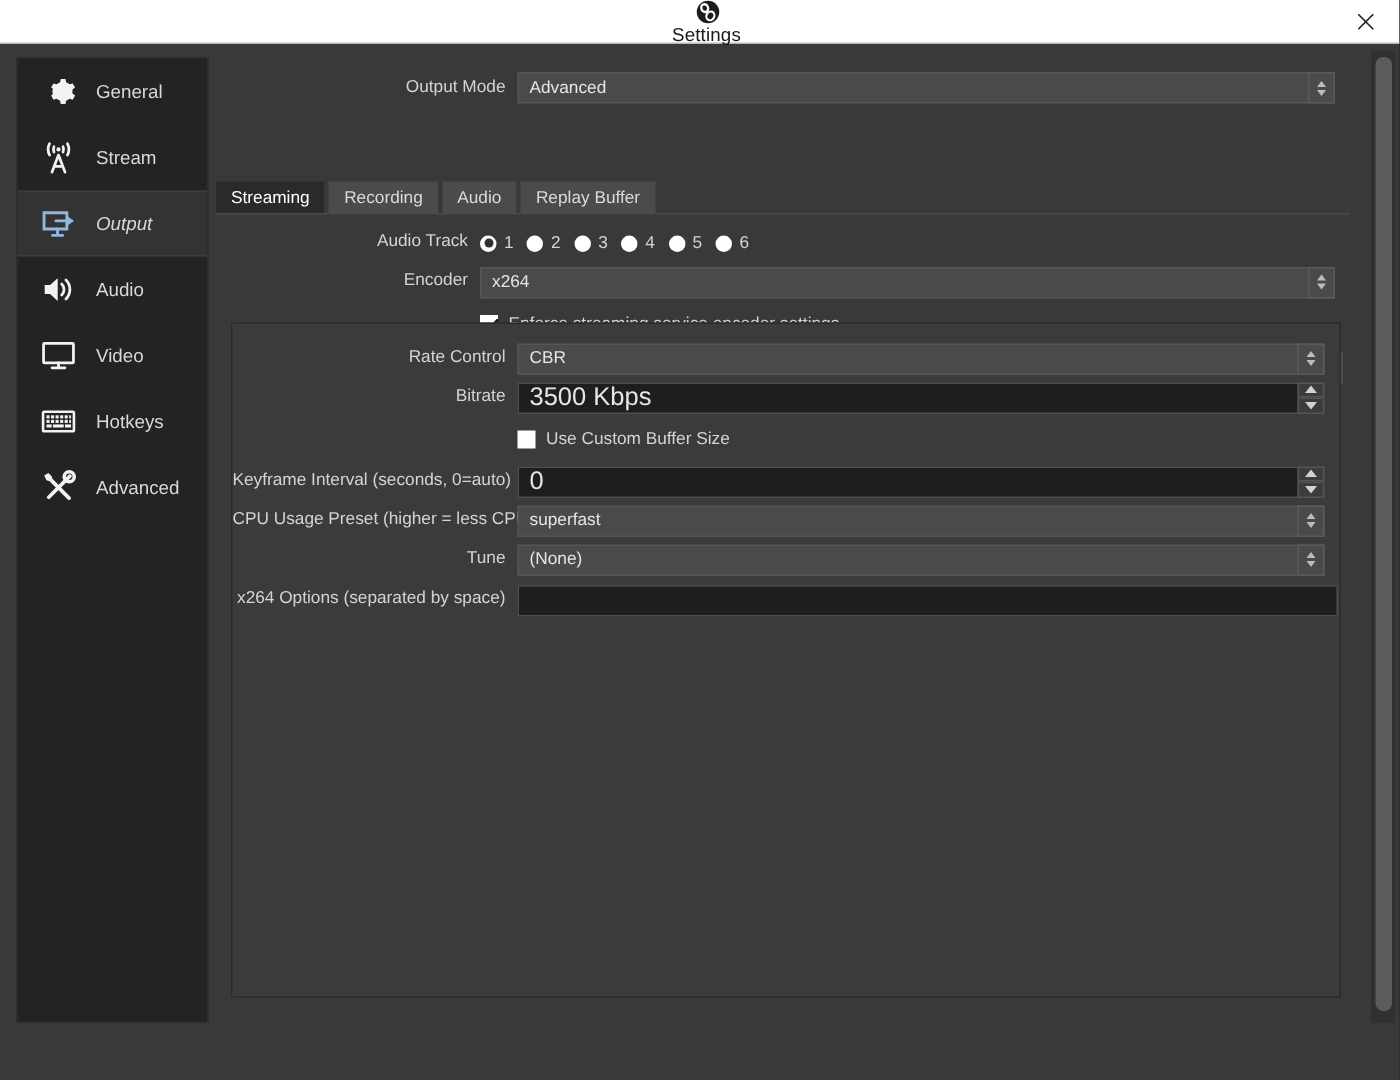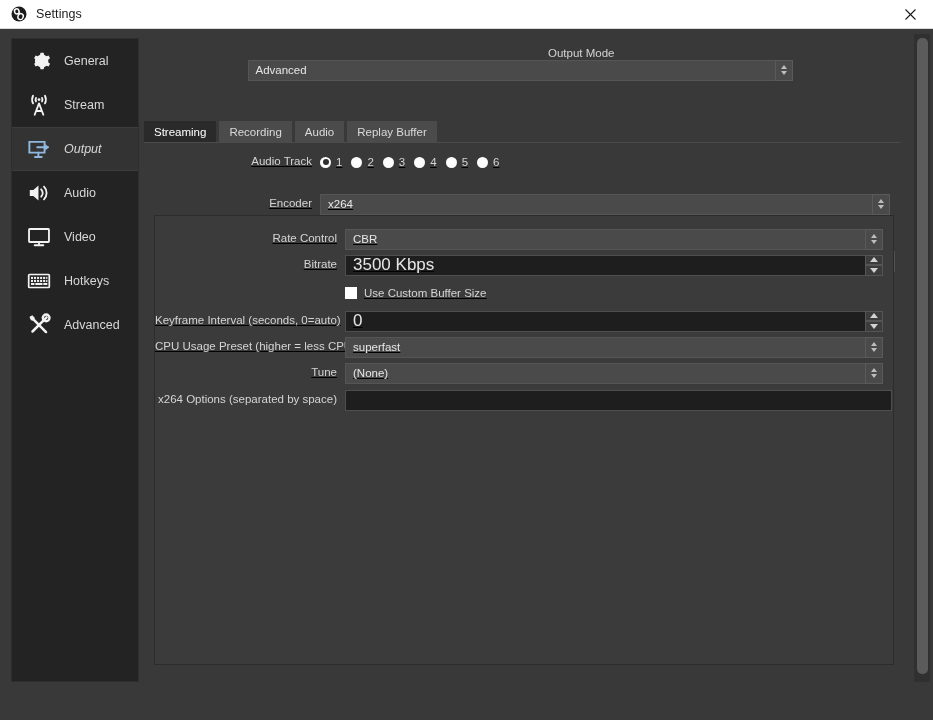--- a/index.html
+++ b/index.html
@@ -15,20 +15,21 @@
     background: #393939;
   }
 
   
   .titlebar {
     position: absolute; left: 0; top: 0;
     width: 933px; height: 29px;
     background: #ffffff;
     display: flex; align-items: center;
     border-bottom: 1px solid #d8d8d8;
+    flex-direction: column;
   }
   .tb-icon {
     margin-left: 10px; width: 17px; height: 17px;
     display: flex; align-items: center; justify-content: center;
   }
   .tb-title {
     margin-left: 9px;
     font-size: 12.5px; color: #1a1a1a;
     letter-spacing: .1px;
   }
@@ -81,21 +82,21 @@
     font-size: 11.5px; color: #d4d4d4;
     text-align: right;
     padding-right: 8px;
     white-space: nowrap;
     line-height: 1;
   }
 
   
   .outmode-row {
     position: absolute; left: 0; top: 10px;
-    width: 760px; display: flex; align-items: center; flex-direction: column;
+    width: 760px; display: flex; align-items: center;
   }
   .outmode-row .lab { width: 205px; }
 
   .combo {
     position: relative;
     height: 21px;
     background: #4a4a4a;
     border: 1px solid #555;
     display: flex; align-items: center;
     color: #e6e6e6; font-size: 11.5px;
@@ -251,21 +252,21 @@
     width: 16px; height: 648px;
     background: #303030;
   }
   .scroll-thumb {
     position: absolute; left: 3px; top: 4px;
     width: 11px; height: 636px;
     background: #5b5b5b;
     border-radius: 5px;
   }
 
-  .mb6 { margin-bottom: 4px; text-decoration: underline; }
+  .mb6 { margin-bottom: 4px; }
 </style>
 </head>
 <body>
 
 <div id="app">
 
   <div class="titlebar">
     <div class="tb-icon">
       <svg width="16" height="16" viewBox="0 0 16 16">
         <circle cx="8" cy="8" r="7.5" fill="#1c1c1c"></circle>
@@ -436,21 +437,21 @@
             <span class="radio"></span>
             <span class="radio-num">5</span>
           </label>
           <label class="radio-item">
             <span class="radio"></span>
             <span class="radio-num">6</span>
           </label>
         </div>
       </div>
 
-      <div class="row mb6" style="margin-top:20px">
+      <div class="row mb6" style="margin-top:4px">
         <div class="lab">Encoder</div>
         <div class="combo" style="width:570px">
           <span>x264</span>
           <span class="spin">
             <i class="ar up"></i>
               <i class="ar dn"></i>
           </span>
         </div>
       </div>
 

